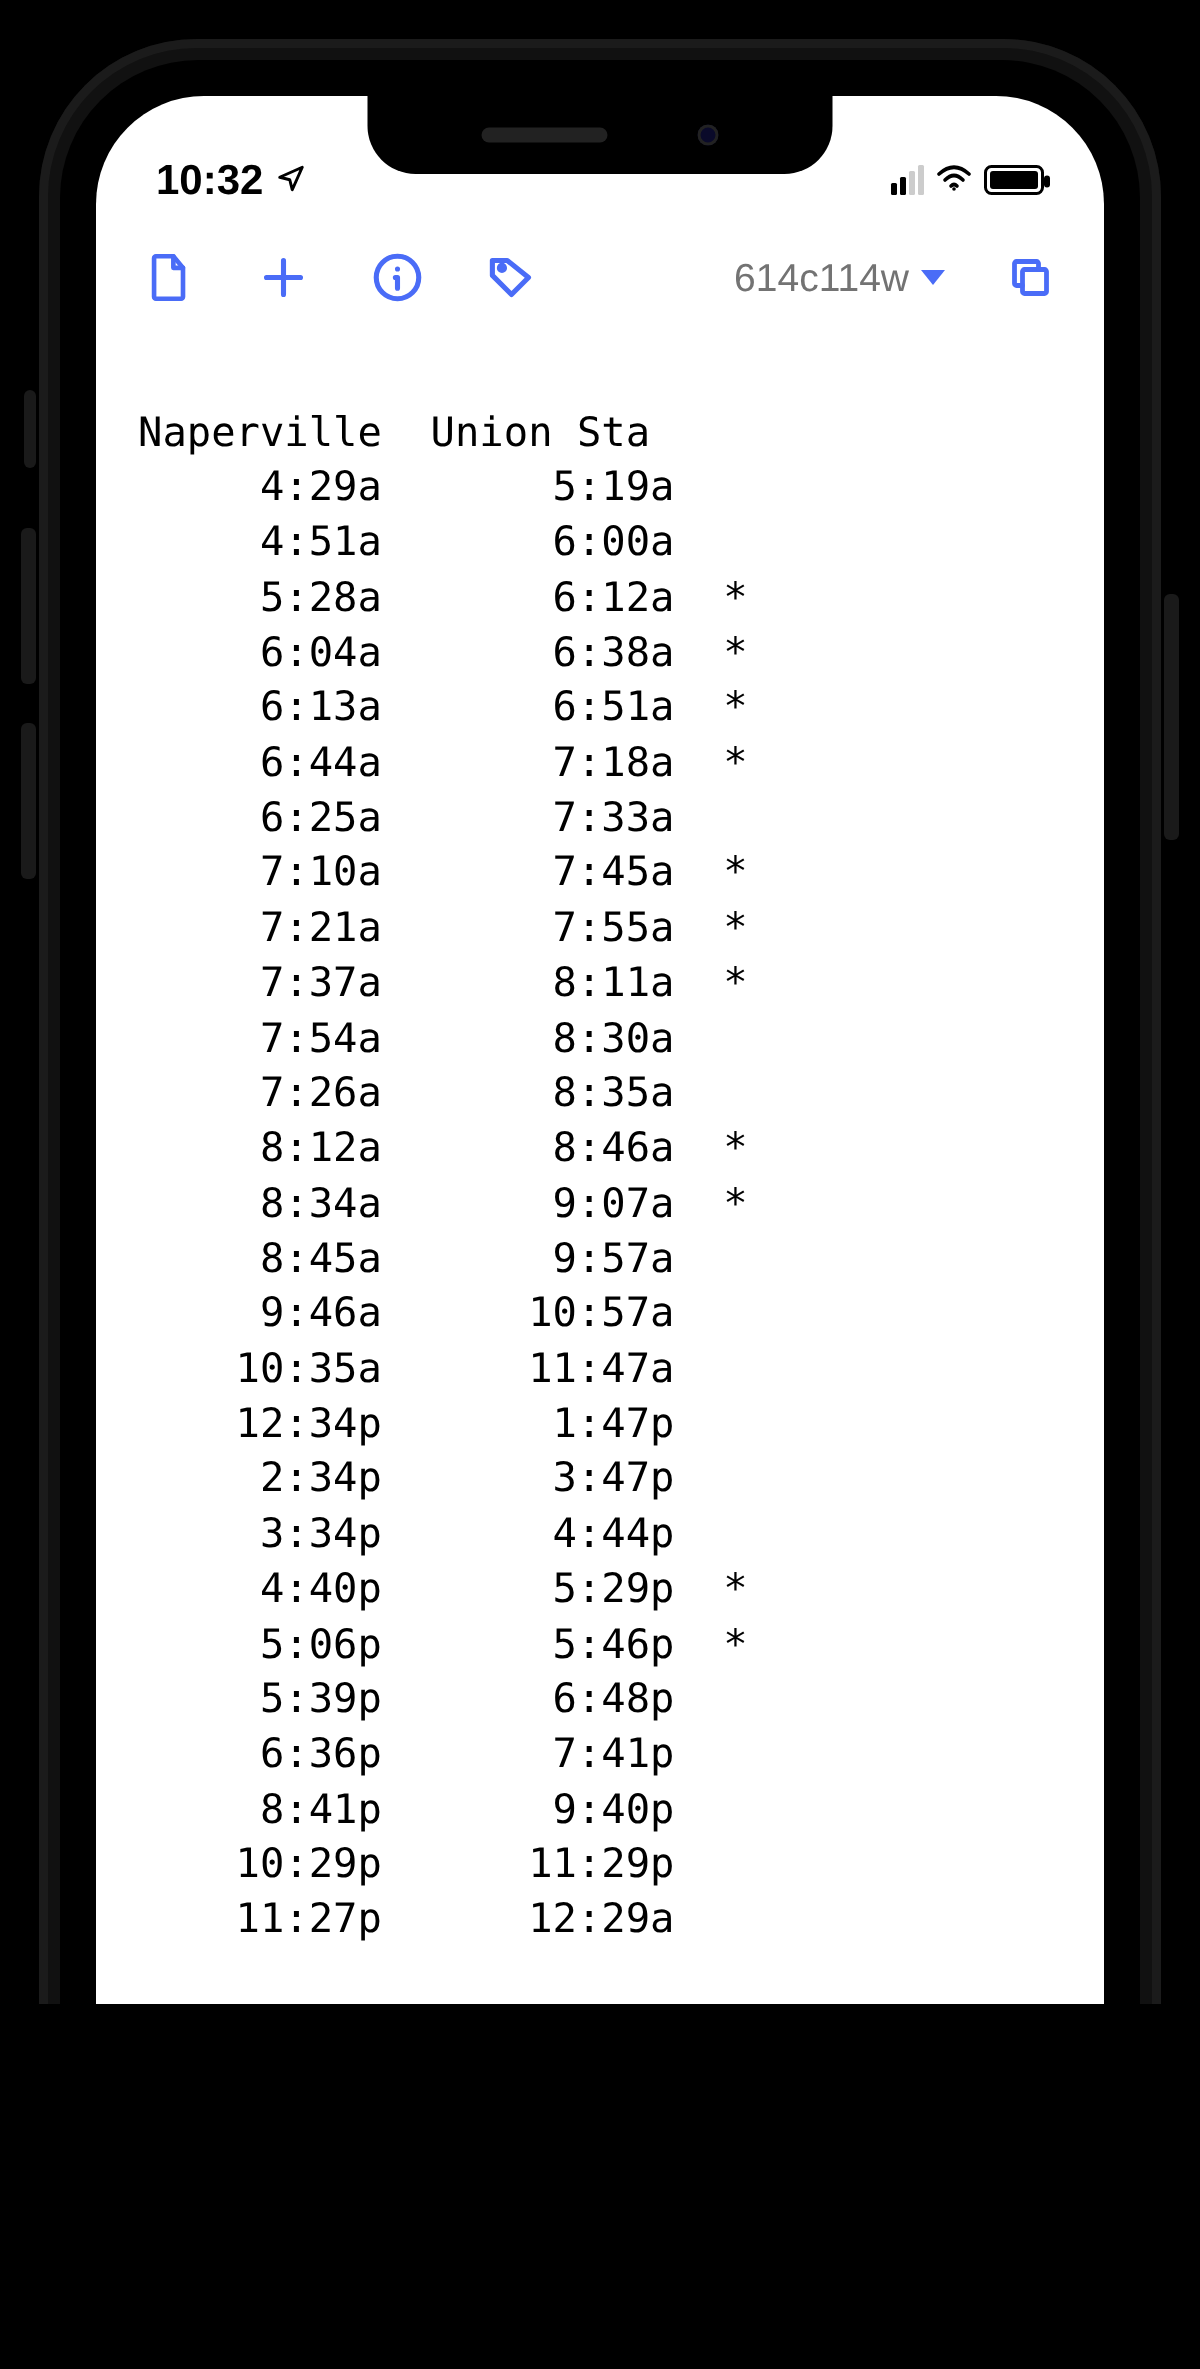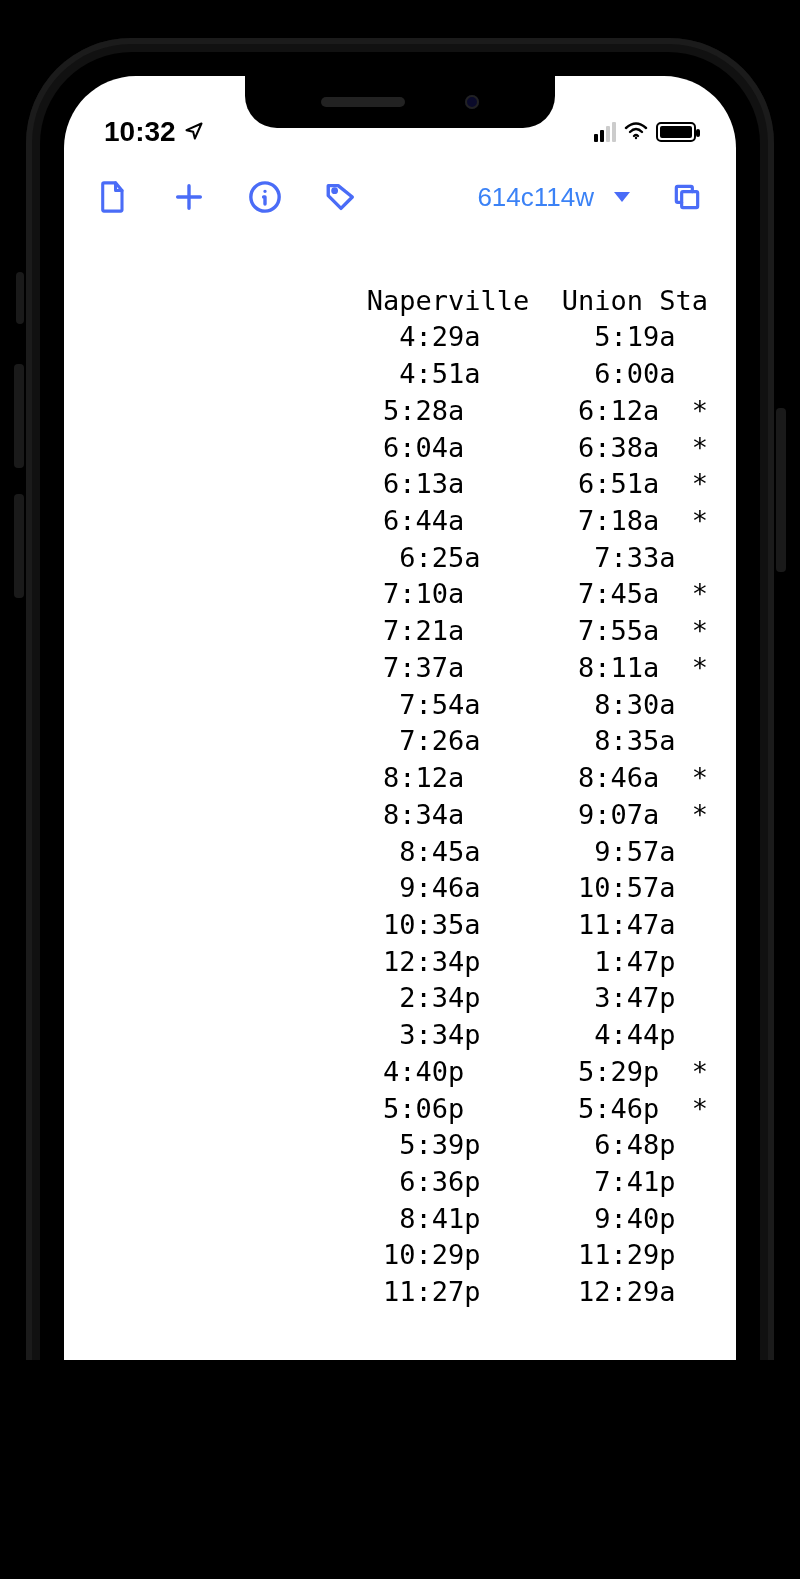--- a/index.html
+++ b/index.html
@@ -1,17 +1,17 @@
 <!DOCTYPE html>
 <html><head>
 <meta charset="utf-8">
 <style>
   * { box-sizing: border-box; }
   html, body { margin: 0; padding: 0; background: #000; font-family: -apple-system, BlinkMacSystemFont, "Segoe UI", sans-serif; }
-  .stage { width: 800px; height: 1328px; position: relative; margin: 16px auto; background: #000; text-align: right; }
+  .stage { width: 800px; height: 1328px; position: relative; margin: 4px auto; background: #000; }
 
   
   .frame {
     position: absolute;
     left: 26px; top: 22px;
     width: 748px; height: 1531px;
     background: #111;
     border-radius: 105px;
     box-shadow: 0 0 0 6px #1b1b1b inset;
   }
@@ -70,21 +70,21 @@
   .battery-fill { position:absolute; inset:2px; background:#000; border-radius:2px; }
 
   
   .toolbar {
     display: flex; align-items: center; gap: 38px;
     padding: 22px 30px 18px 30px;
     color: #4a6cf7;
   }
   .toolbar .spacer { flex: 1; }
   .tbtn { width: 38px; height: 38px; display:flex; align-items:center; justify-content:center; cursor:pointer; }
-  .branch { font-size: 26px; color:#3b82f6; display:flex; align-items:center; gap:20px; cursor:pointer; }
+  .branch { font-size: 26px; color:#737373; display:flex; align-items:center; gap:8px; cursor:pointer; }
   .chev-down { width:0;height:0;border-left:8px solid transparent;border-right:8px solid transparent;border-top:10px solid #4a6cf7; }
 
   
   .content {
     padding: 12px 28px 20px 28px;
     font-family: Menlo, Consolas, "DejaVu Sans Mono", monospace;
     font-size: 27px;
     line-height: 1.36;
     color: #000;
     white-space: pre;

